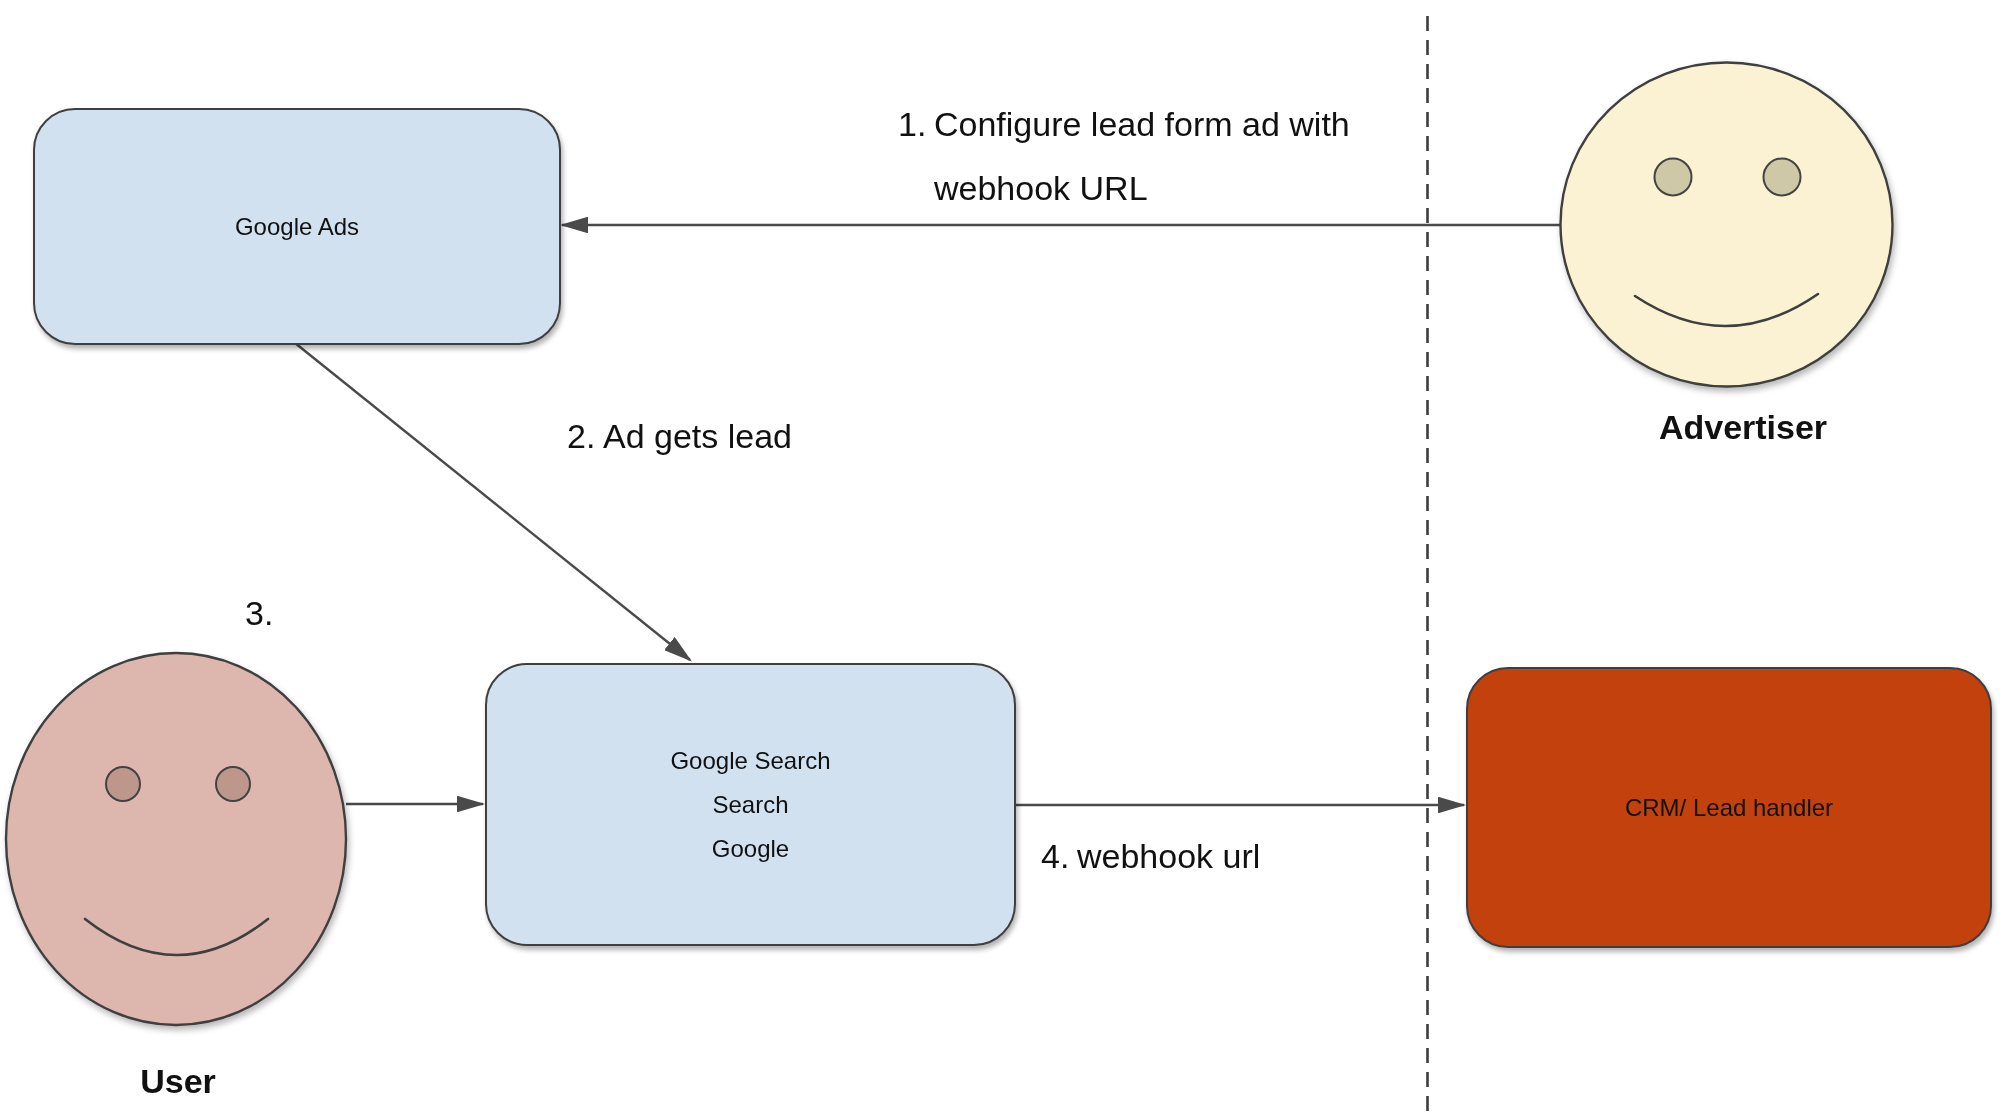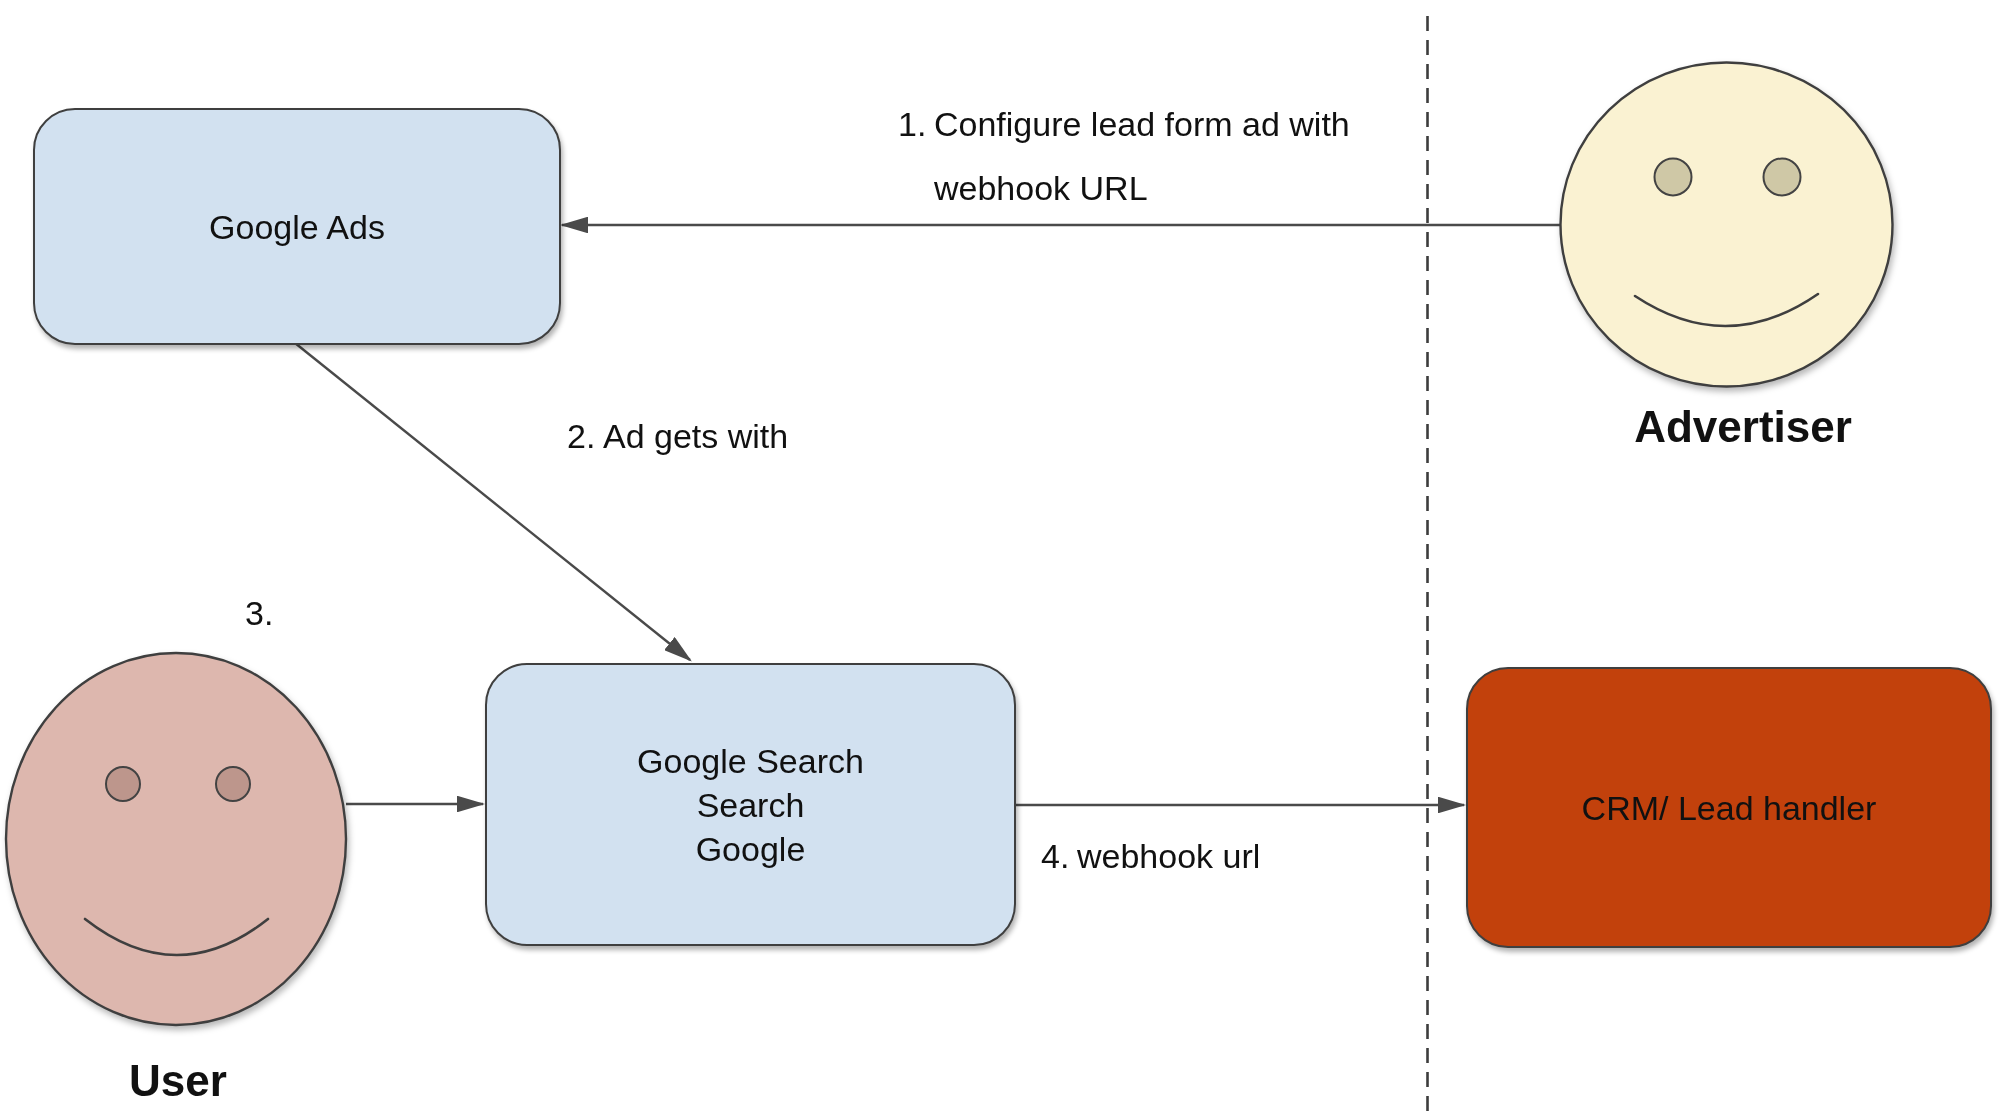--- a/index.html
+++ b/index.html
@@ -15,34 +15,34 @@
   .face.pink{fill:#ddb7ae;}
   .face-shadow{filter:drop-shadow(2px 4px 3px rgba(0,0,0,0.28));}
   .eye{stroke:#434343;stroke-width:2;}
   .eye.tan{fill:#cfc8a6;}
   .eye.rose{fill:#bd968c;}
   .smile{stroke:#3f3f3f;stroke-width:2.6;fill:none;stroke-linecap:round;}
   .node{
     position:absolute;display:flex;align-items:center;justify-content:center;
     border:2px solid #3f3f3f;border-radius:42px;
     box-shadow:2px 4px 5px rgba(0,0,0,0.30);
-    font-size:34px;line-height:44px;text-align:center;
+    font-size:24px;line-height:44px;text-align:center;
   }
   .node.blue{background:#d2e1f0;}
   .node.yellow{background:#c2410c;}
   .node .stack{display:flex;flex-direction:column;align-items:center;}
   .step{
     position:absolute;display:flex;align-items:flex-start;
     font-size:34px;line-height:43px;white-space:nowrap;
   }
   .step .num{display:inline-block;min-width:36px;}
   .step .lines{display:flex;flex-direction:column;gap:21px;}
   .caption{
     position:absolute;transform:translateX(-50%);
-    font-size:44px;font-weight:bold;line-height:40px;white-space:nowrap;
+    font-size:34px;font-weight:bold;line-height:40px;white-space:nowrap;
   }
 </style>
 </head>
 <body>
 
 <div class="canvas">
 
   <svg class="layer" viewBox="0 0 2004 1116">
     <defs>
       <marker id="ah" viewBox="0 0 12 7" refX="11" refY="3.5" markerWidth="12" markerHeight="7" orient="auto-start-reverse">
@@ -95,21 +95,21 @@
     <span class="num">1.</span>
     <span class="lines">
       <span>Configure lead form ad with</span>
       <span>webhook URL</span>
     </span>
   </div>
 
   <div class="step" style="left:567px;top:415px;">
     <span class="num">2.</span>
     <span class="lines">
-      <span>Ad gets with</span>
+      <span>Ad gets lead</span>
     </span>
   </div>
 
   <div class="step" style="left:245px;top:592px;">
     <span class="num">3.</span>
   </div>
 
   <div class="step" style="left:1041px;top:835px;">
     <span class="num">4.</span>
     <span class="lines">

